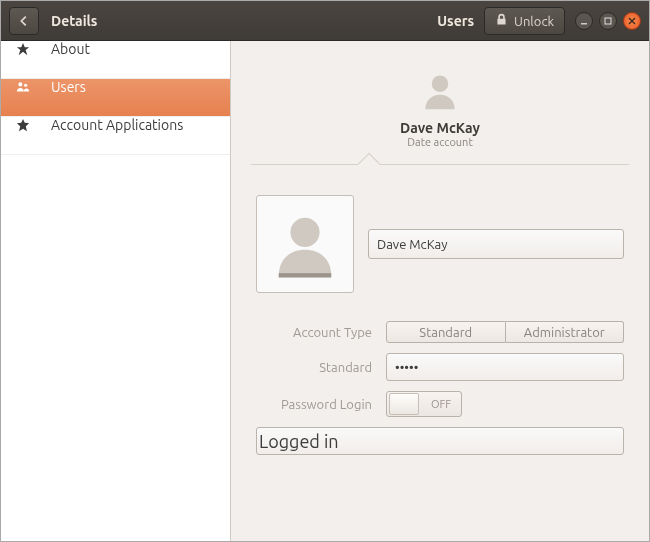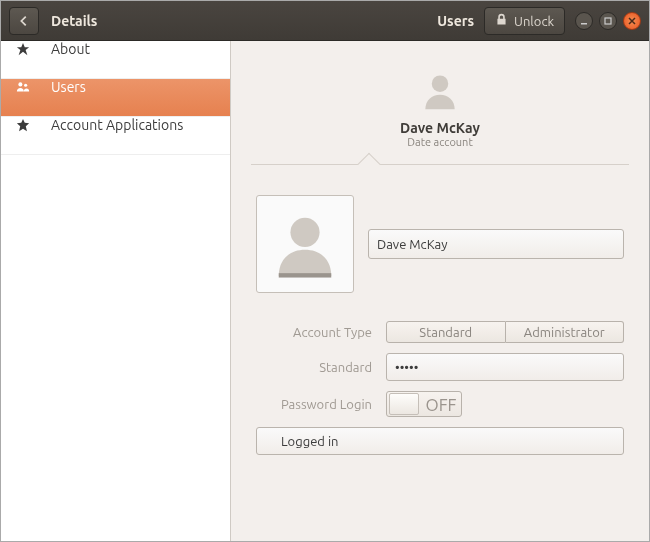--- a/index.html
+++ b/index.html
@@ -43,25 +43,25 @@
 .form-label { width: 130px; text-align: right; font-size: 13px; color: #a09a93; padding-right: 14px; }
 .form-control { flex: 1; }
 
 .seg-btn { display: flex; width: 100%; }
 .seg-btn button { flex: 1; height: 22px; border: 1px solid #b8b2ab; background: linear-gradient(#f7f3ef,#ece7e1); font-size: 13px; color: #8a857f; cursor: pointer; }
 .seg-btn button:first-child { border-radius: 3px 0 0 3px; }
 .seg-btn button:last-child { border-radius: 0 3px 3px 0; border-left: none; }
 
 .pw-field { width: 100%; height: 28px; border: 1px solid #bab4ad; border-radius: 3px; padding: 0 8px; font-size: 13px; background: linear-gradient(#fafafa,#f1ede9); color: #3c3c3c; display: flex; align-items: center; }
 
-.toggle { width: 76px; height: 26px; border: 1px solid #b8b2ab; border-radius: 3px; background: linear-gradient(#f7f3ef,#ece7e1); display: flex; align-items: center; font-size: 17px; color: #9a948d; cursor: pointer; }
+.toggle { width: 76px; height: 26px; border: 1px solid #b8b2ab; border-radius: 3px; background: linear-gradient(#f7f3ef,#ece7e1); display: flex; align-items: center; font-size: 11px; color: #9a948d; cursor: pointer; }
 .toggle .knob { width: 30px; height: 22px; background: linear-gradient(#fefdfb,#ece7e1); border: 1px solid #c5bfb8; border-radius: 2px; margin: 0 2px; }
 .toggle .lbl { flex: 1; text-align: center; }
 
-.readonly { width: 100%; height: 28px; border: 1px solid #bab4ad; border-radius: 3px; padding: 0 24px; font-size: 13px; background: linear-gradient(#fafafa,#f1ede9); color: #3c3c3c; display: flex; align-items: center; }
+.readonly { width: 100%; height: 28px; border: 1px solid #bab4ad; border-radius: 3px; padding: 0 2px; font-size: 18px; background: linear-gradient(#fafafa,#f1ede9); color: #3c3c3c; display: flex; align-items: center; }
 </style>
 </head>
 <body>
 
 <div class="titlebar">
   <div class="back-btn">
     <svg viewBox="0 0 16 16" width="14" height="14">
         <path d="M10 3 L5 8 L10 13" stroke="#ddd7cf" stroke-width="2" fill="none"></path>
       </svg>
   </div>

